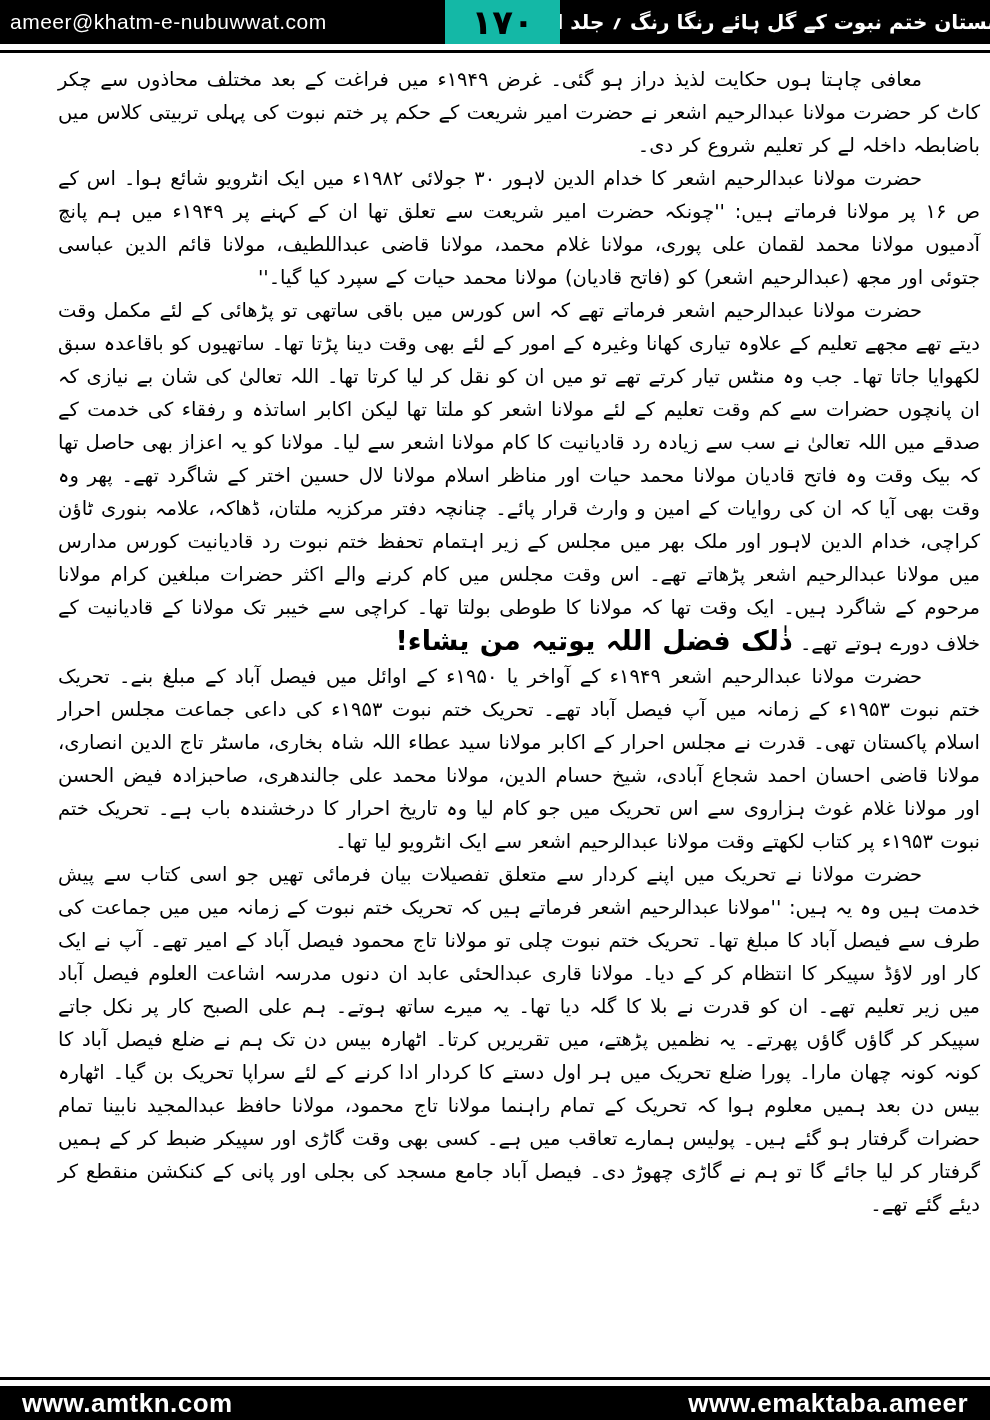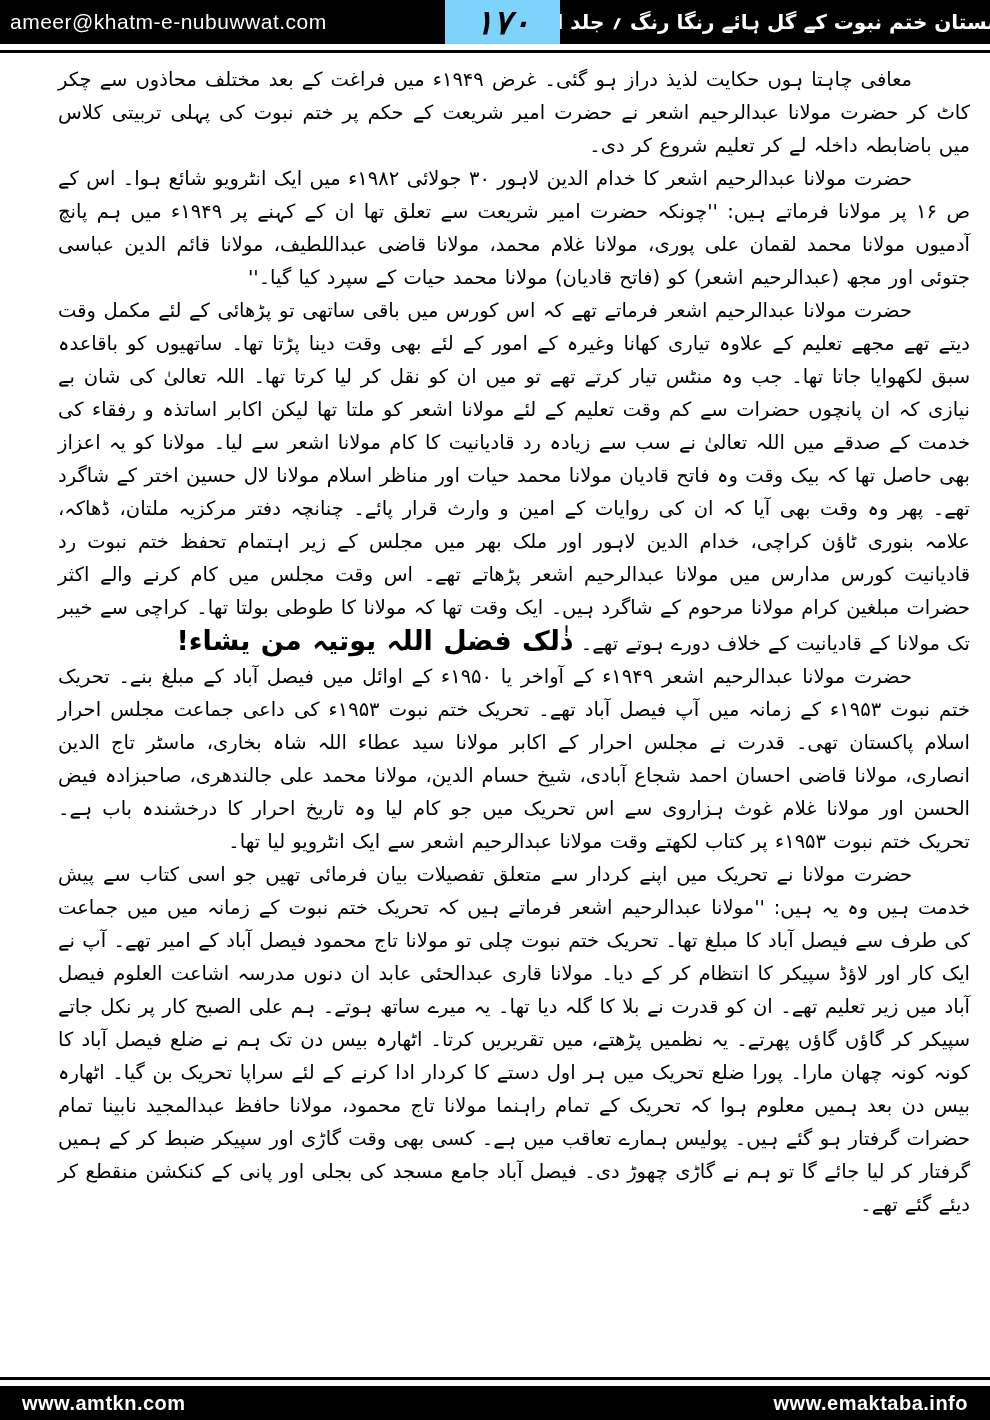--- a/index.html
+++ b/index.html
@@ -31,29 +31,28 @@
     font-weight: normal;
     font-size: 21px;
     display: flex;
     align-items: center;
     padding-left: 10px;
     box-sizing: border-box;
     letter-spacing: 0.5px;
   }
   .topbar-center {
     flex: 0 0 115px;
-    background: #7dd3fc;
+    background: #14b8a6;
     color: #000;
     display: flex;
     align-items: center;
     justify-content: center;
     font-size: 34px;
     font-weight: bold;
     direction: rtl;
-    font-style: italic;
   }
   .topbar-right {
     flex: 1 1 auto;
     background: #000;
     color: #fff;
     display: flex;
     align-items: center;
     justify-content: center;
     direction: rtl;
     font-size: 20px;
@@ -65,21 +64,21 @@
   }
   .header-rule {
     height: 3px;
     background: #000;
     margin: 6px 0 0 0;
   }
   
   .content {
     direction: rtl;
     text-align: justify;
-    padding: 10px 20px 0 10px;
+    padding: 10px 10px 0 10px;
     font-size: 19.5px;
     line-height: 33px;
     height: 1300px;
     overflow: hidden;
     box-sizing: border-box;
     word-spacing: 1px;
     margin-left: 48px;
   }
   .content p {
     margin: 0;
@@ -105,21 +104,21 @@
     right: 0;
     bottom: 0;
     height: 34px;
     background: #000;
     color: #fff;
     display: flex;
     align-items: center;
     justify-content: space-between;
     font-family: "Liberation Sans", sans-serif;
     font-weight: bold;
-    font-size: 20px;
+    font-size: 26px;
     padding: 0 22px;
     box-sizing: border-box;
     letter-spacing: 0.5px;
   }
 </style>
 </head>
 <body>
 
 <div class="page">
 
@@ -146,16 +145,16 @@
     </p>
     <p>
       <span>حضرت مولانا نے تحریک میں اپنے کردار سے متعلق تفصیلات بیان فرمائی تھیں جو اسی کتاب سے پیش خدمت ہیں وہ یہ ہیں: ''مولانا عبدالرحیم اشعر فرماتے ہیں کہ تحریک ختم نبوت کے زمانہ میں میں جماعت کی طرف سے فیصل آباد کا مبلغ تھا۔ تحریک ختم نبوت چلی تو مولانا تاج محمود فیصل آباد کے امیر تھے۔ آپ نے ایک کار اور لاؤڈ سپیکر کا انتظام کر کے دیا۔ مولانا قاری عبدالحئی عابد ان دنوں مدرسہ اشاعت العلوم فیصل آباد میں زیر تعلیم تھے۔ ان کو قدرت نے بلا کا گلہ دیا تھا۔ یہ میرے ساتھ ہوتے۔ ہم علی الصبح کار پر نکل جاتے سپیکر کر گاؤں گاؤں پھرتے۔ یہ نظمیں پڑھتے، میں تقریریں کرتا۔ اٹھارہ بیس دن تک ہم نے ضلع فیصل آباد کا کونہ کونہ چھان مارا۔ پورا ضلع تحریک میں ہر اول دستے کا کردار ادا کرنے کے لئے سراپا تحریک بن گیا۔ اٹھارہ بیس دن بعد ہمیں معلوم ہوا کہ تحریک کے تمام راہنما مولانا تاج محمود، مولانا حافظ عبدالمجید نابینا تمام حضرات گرفتار ہو گئے ہیں۔ پولیس ہمارے تعاقب میں ہے۔ کسی بھی وقت گاڑی اور سپیکر ضبط کر کے ہمیں گرفتار کر لیا جائے گا تو ہم نے گاڑی چھوڑ دی۔ فیصل آباد جامع مسجد کی بجلی اور پانی کے کنکشن منقطع کر دیئے گئے تھے۔</span>
     </p>
   </main>
 
   <div class="footer-rule"></div>
 
   <footer class="bottombar">
     <span>www.amtkn.com</span>
-    <span>www.emaktaba.info</span>
+    <span>www.emaktaba.ameer</span>
   </footer>
 
 </div>
 
 </body></html>

